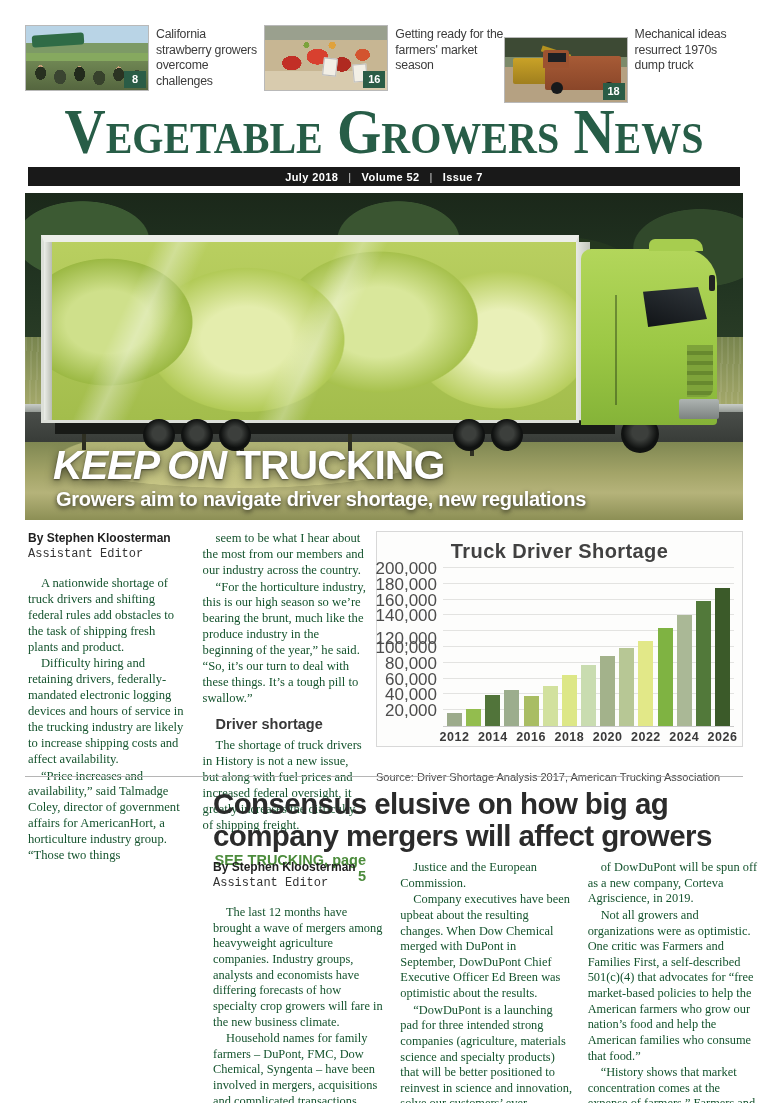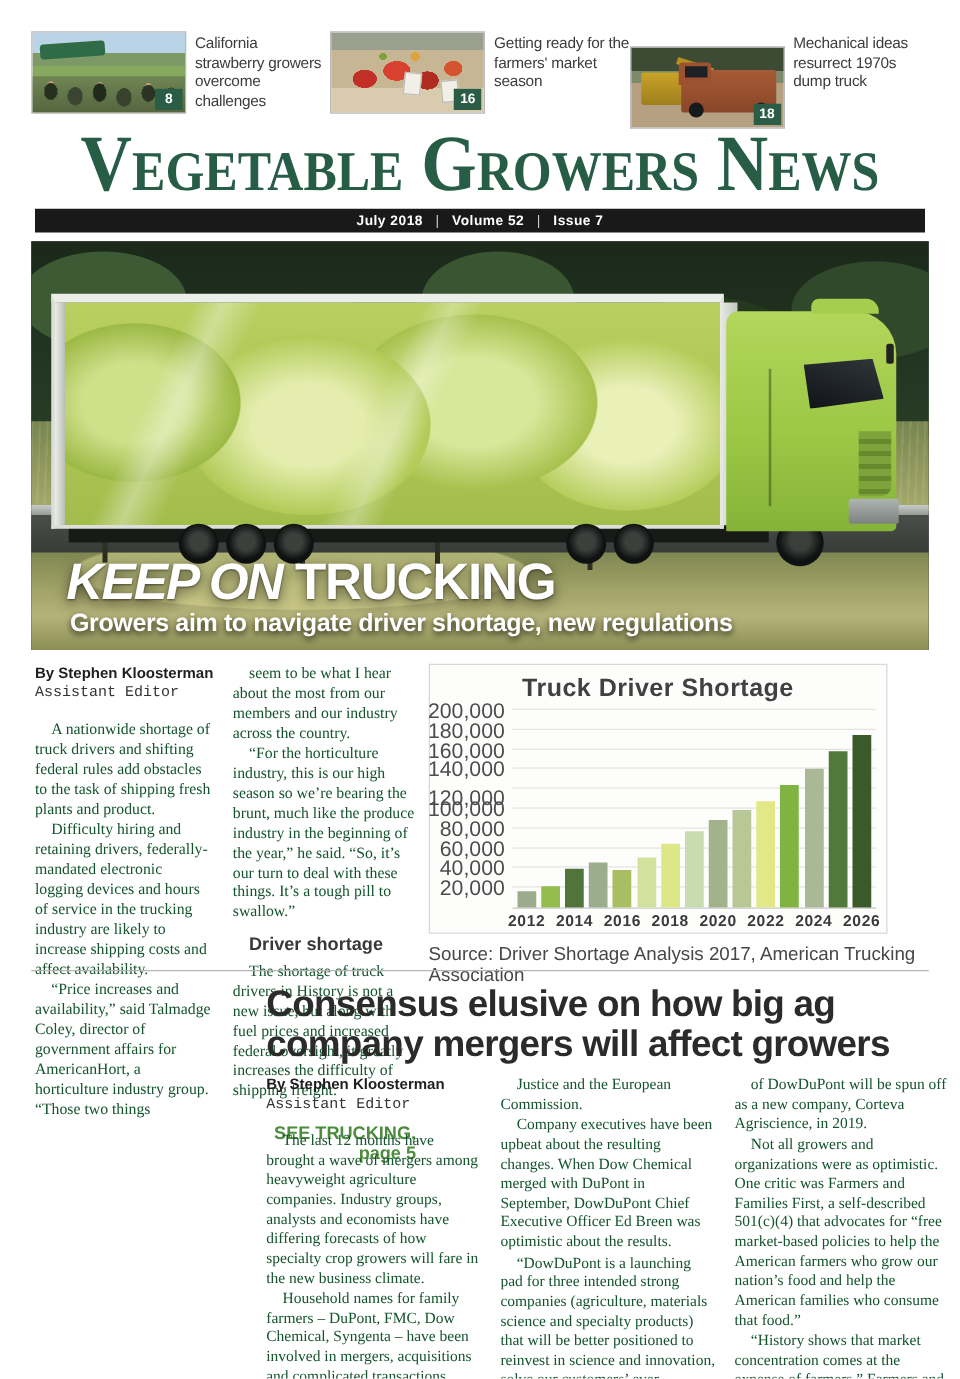--- a/index.html
+++ b/index.html
@@ -134,21 +134,21 @@
   .chart-title { text-align:center; font-size:20px; font-weight:700; color:#414141; letter-spacing:.4px; margin:2px 0 6px 0; }
   .chart-body { position:relative; display:flex; }
   .chart-ylab { position:relative; width:58px; height:158px; flex:0 0 auto; }
   .y-tick { position:absolute; right:6px; transform:translateY(50%); font-size:17px; color:#4c4c4c; }
   .chart-plot { position:relative; flex:1; height:158px; border-bottom:1px solid #c9c9c9; }
   .grid-line { position:absolute; left:0; right:0; height:1px; background:#e3e3e1; }
   .bars-row { position:absolute; inset:0; display:flex; align-items:flex-end; justify-content:space-between; padding:0 4px; }
   .bar { width:15px; }
   .xlabels { display:flex; justify-content:space-between; padding:0 4px; margin-left:58px; margin-top:3px; }
   .x-slot { width:15px; display:flex; justify-content:center; font-size:12.5px; font-weight:700; color:#3a3a3a; letter-spacing:.5px; }
-  .chart-source { margin-top:8px; font-size:15px; color:#474747; }
+  .chart-source { margin-top:24px; font-size:11px; color:#474747; }
 
   
   .divider { position:absolute; top:776px; left:25px; width:718px; border-top:1px solid #b5b5b5; }
   .headline2 { position:absolute; top:788px; left:213px; width:548px; font-size:29.5px; line-height:1.1;
       font-weight:700; color:#2b2b2b; letter-spacing:-0.6px; }
   .section2 { position:absolute; top:860px; left:213px; width:548px; display:flex; }
   .s2-col { flex:1; margin-right:14px; }
   .s2-col:last-child { margin-right:0; }
   .section2 .bodytext { font-size:12.4px; }
 </style>

